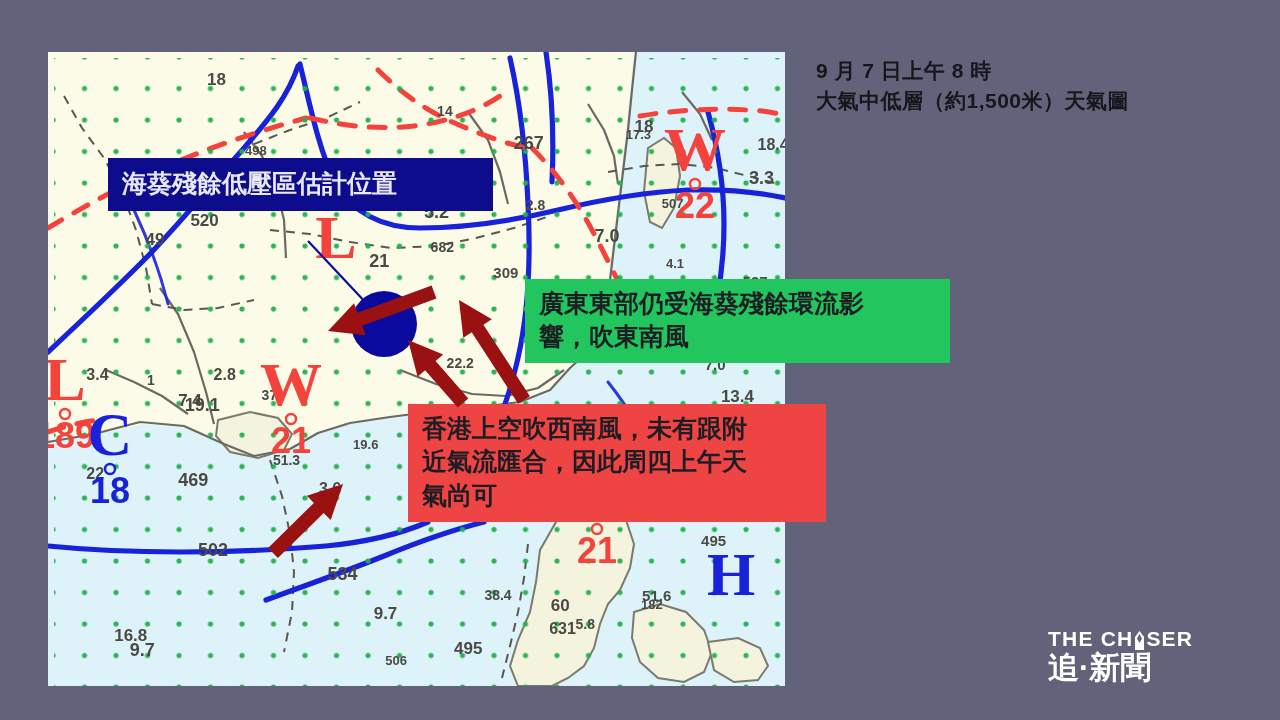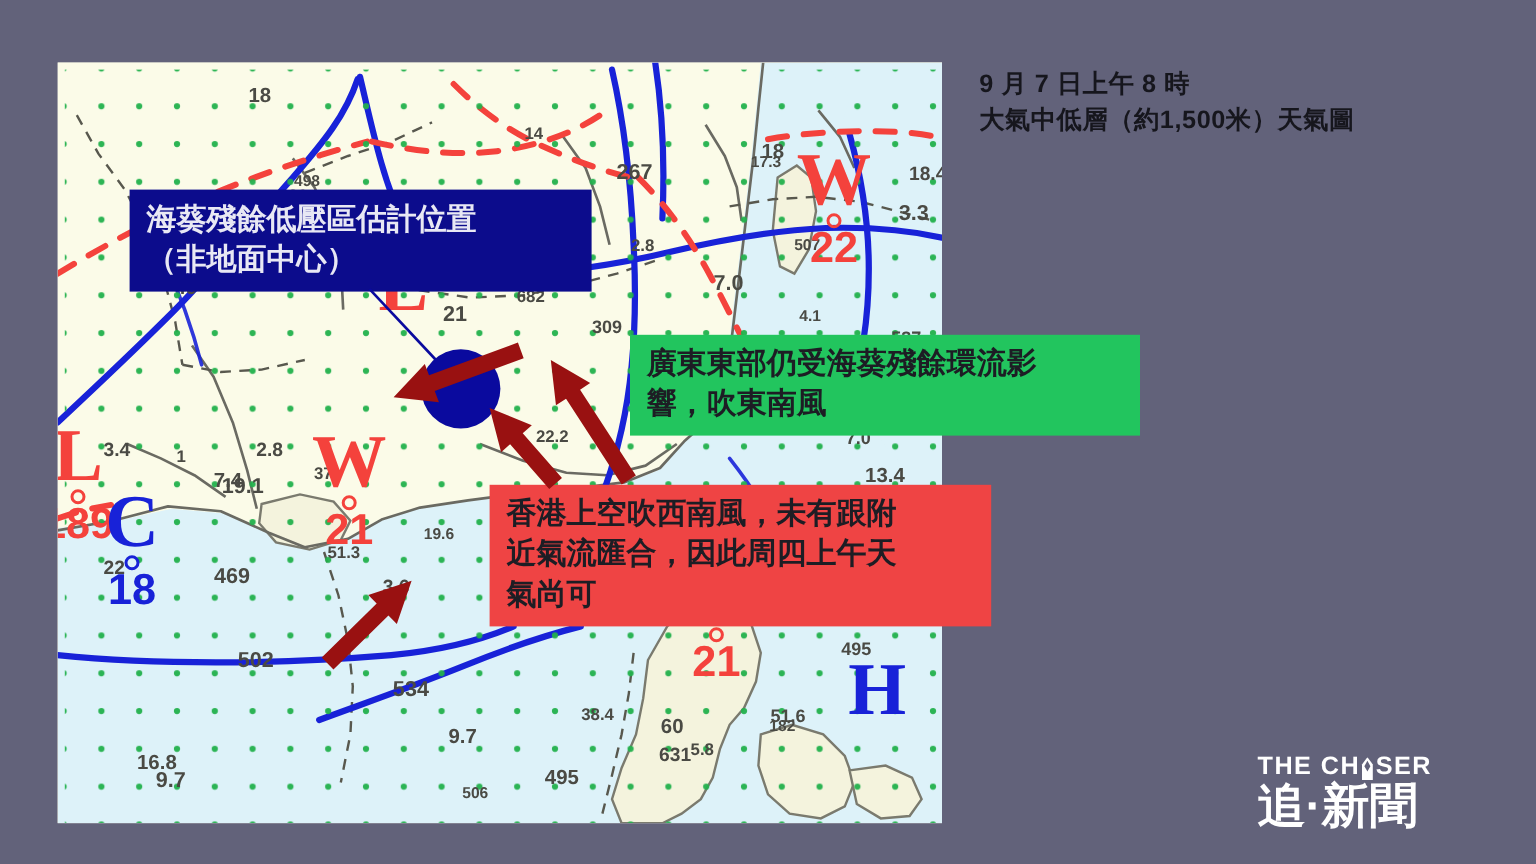--- a/index.html
+++ b/index.html
@@ -58,21 +58,21 @@
   }
   #logo-en{
     font-size:21px;font-weight:bold;letter-spacing:1.2px;line-height:1;
     display:flex;align-items:center;
   }
   #logo-nib{
     display:inline-block;width:11px;height:19px;margin:0 1px;
     position:relative;top:2px;
   }
   #logo-zh{
-    font-size:40px;font-weight:bold;line-height:1.02;margin-top:3px;
+    font-size:31px;font-weight:bold;line-height:1.02;margin-top:3px;
     letter-spacing:0px;
   }
 </style>
 </head>
 <body>
 
 <div id="stage">
 
   <div id="map-panel">
     <svg id="map-svg" viewBox="0 0 737 634">
@@ -264,21 +264,20 @@
     </svg>
   </div>
 
   <div id="title-block">
     <div>9 月 7 日上午 8 時</div>
     <div>大氣中低層（約1,500米）天氣圖</div>
   </div>
 
   <div class="callout" id="callout-blue">
     <div>海葵殘餘低壓區估計位置</div>
-    <div>（非地面中心）</div>
   </div>
 
   <div class="callout" id="callout-red-top">
     <div>廣東東部仍受海葵殘餘環流影</div>
     <div>響，吹東南風</div>
   </div>
 
   <div class="callout" id="callout-red-bottom">
     <div>香港上空吹西南風，未有跟附</div>
     <div>近氣流匯合，因此周四上午天</div>

